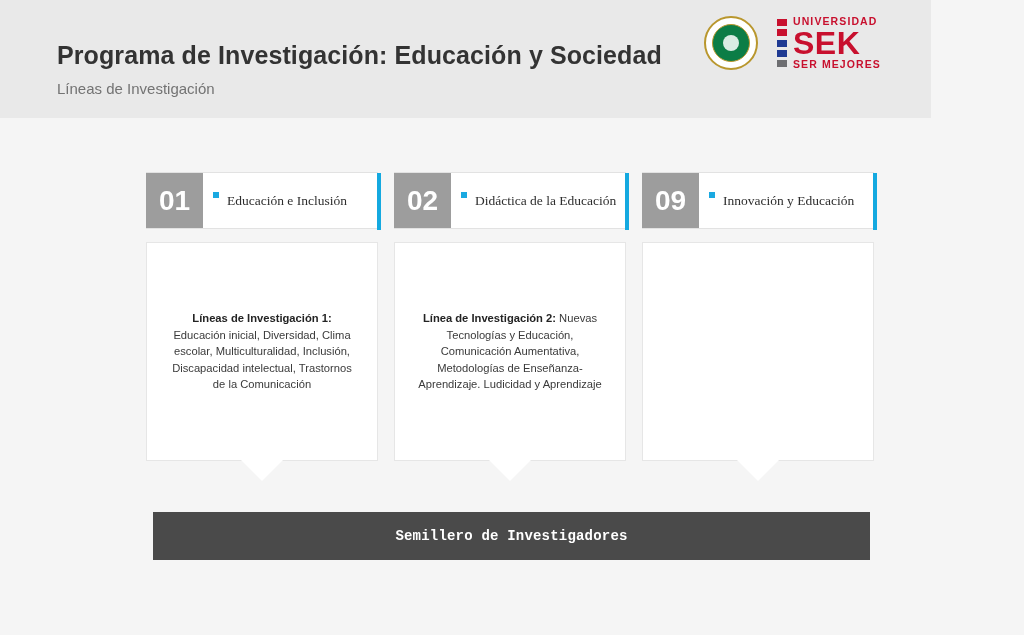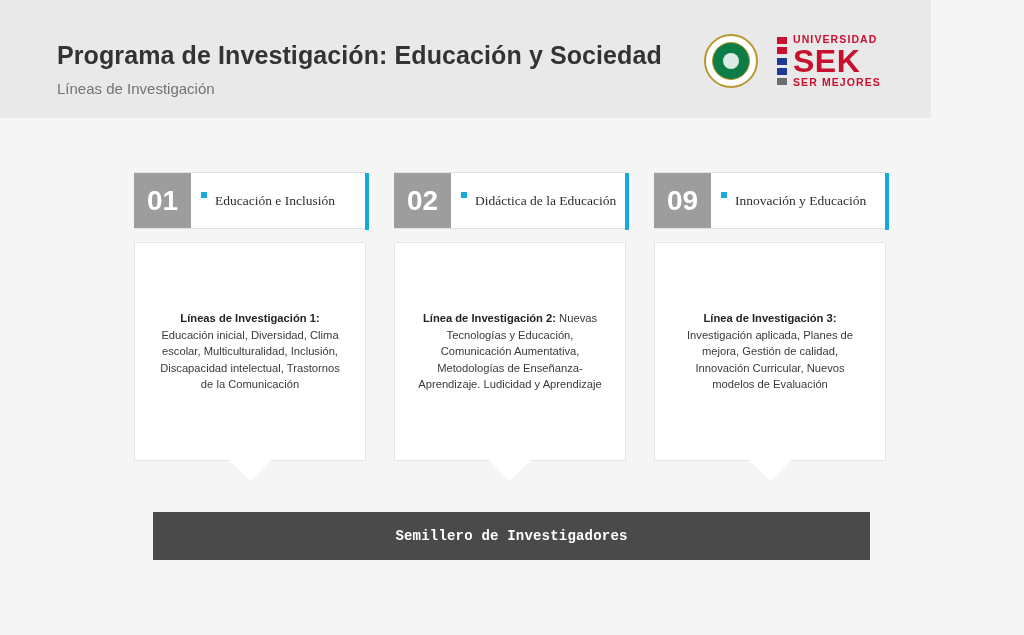--- a/index.html
+++ b/index.html
@@ -45,21 +45,21 @@
     top: 80px;
     font-size: 15px;
     color: #737373;
     white-space: nowrap;
   }
 
   
   .logo-area {
     position: absolute;
     right: 42px;
-    top: 33px;
+    top: 15px;
     display: flex;
     align-items: center;
     gap: 19px;
   }
   .crest {
     width: 54px;
     height: 54px;
     border-radius: 50%;
     background: #ffffff;
     border: 2px solid #b9972e;
@@ -138,25 +138,25 @@
     font-size: 10.5px;
     letter-spacing: 1.1px;
     color: #c8102e;
     font-weight: bold;
     line-height: 13px;
   }
 
   
   .columns {
     position: absolute;
-    left: 134px;
+    left: 146px;
     top: 172px;
     width: 762px;
     display: flex;
-    gap: 28px;
+    gap: 16px;
   }
   .column {
     width: 232px;
     position: relative;
   }
 
   
   .col-head {
     display: flex;
     height: 57px;
@@ -329,23 +329,20 @@
     <div class="column col3">
       <div class="col-head">
         <div class="col-num">09</div>
         <div class="col-title-wrap">
           <span class="bullet"></span>
           <span class="col-title">Innovación y Educación</span>
         </div>
         <div class="col-accent"></div>
       </div>
       <div class="col-body">
-        <div class="col-text">
-          <b>Línea de Investigación 3:</b><span> Investigación aplicada, Planes de mejora, Gestión de calidad, Innovación Curricular, Nuevos modelos de Evaluación</span>
-        </div>
         <div class="pointer"></div>
       </div>
     </div>
 
   </div>
 
   <div class="footer-bar">
     <span>Semillero de Investigadores</span>
   </div>
 

